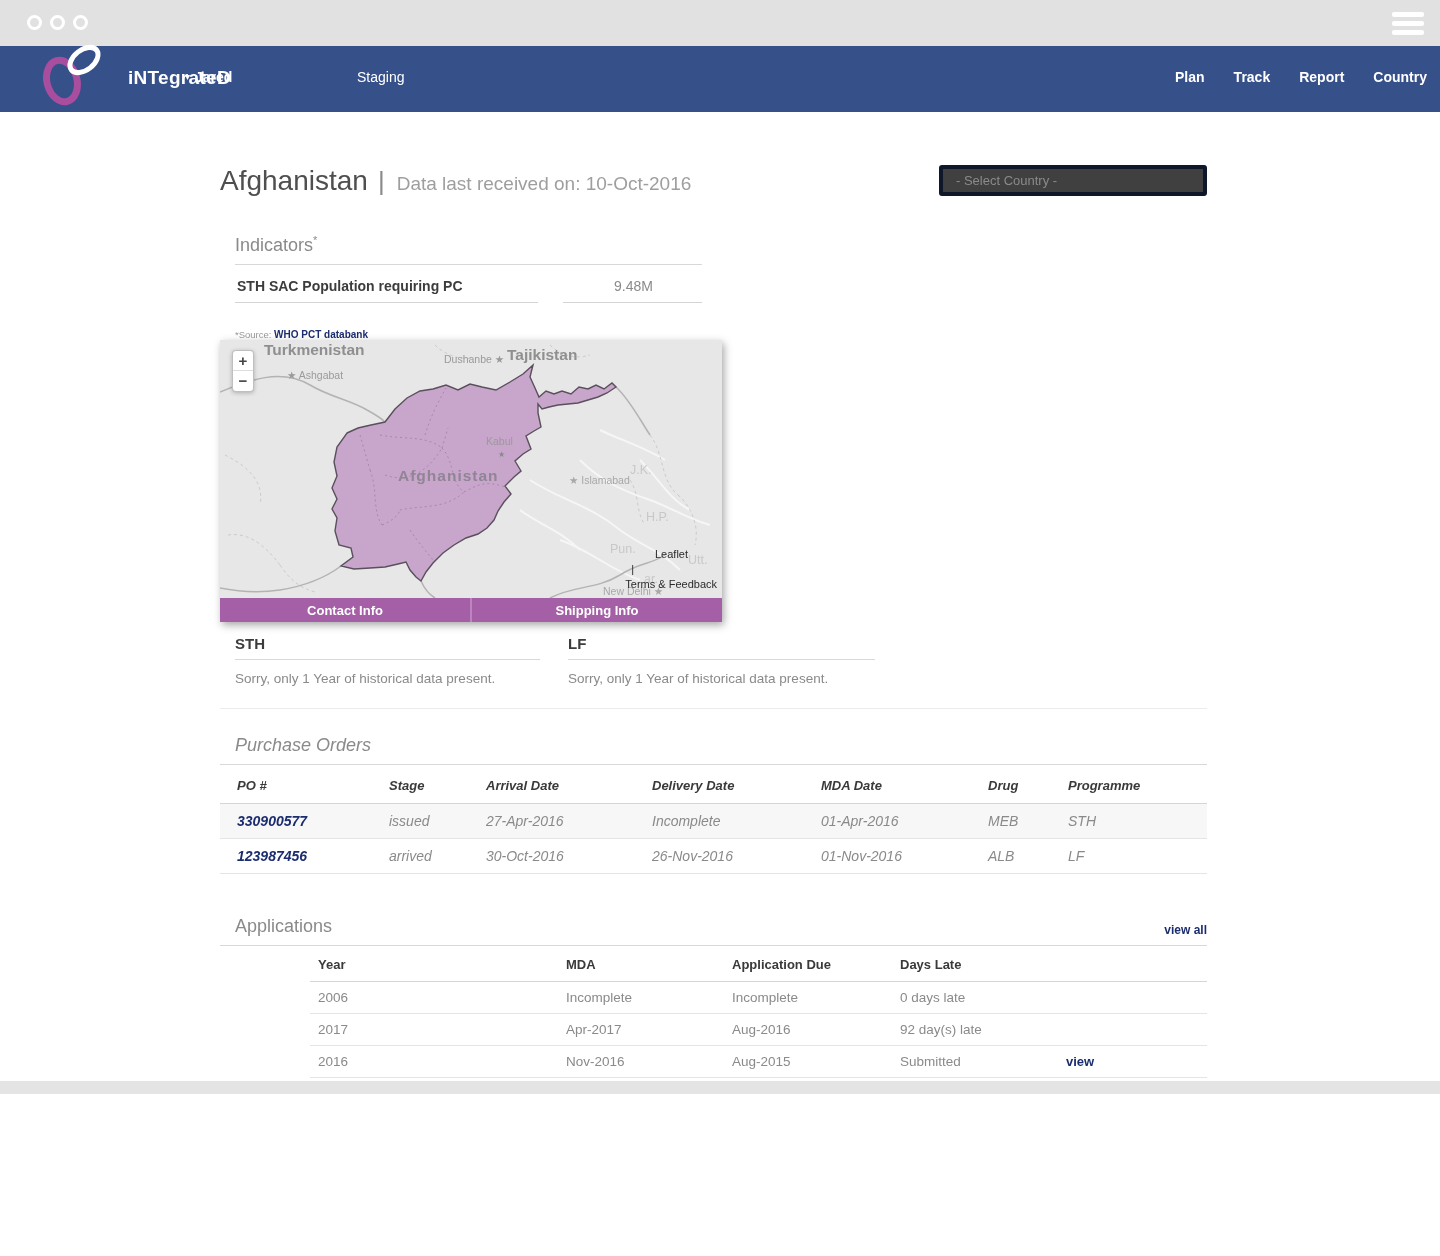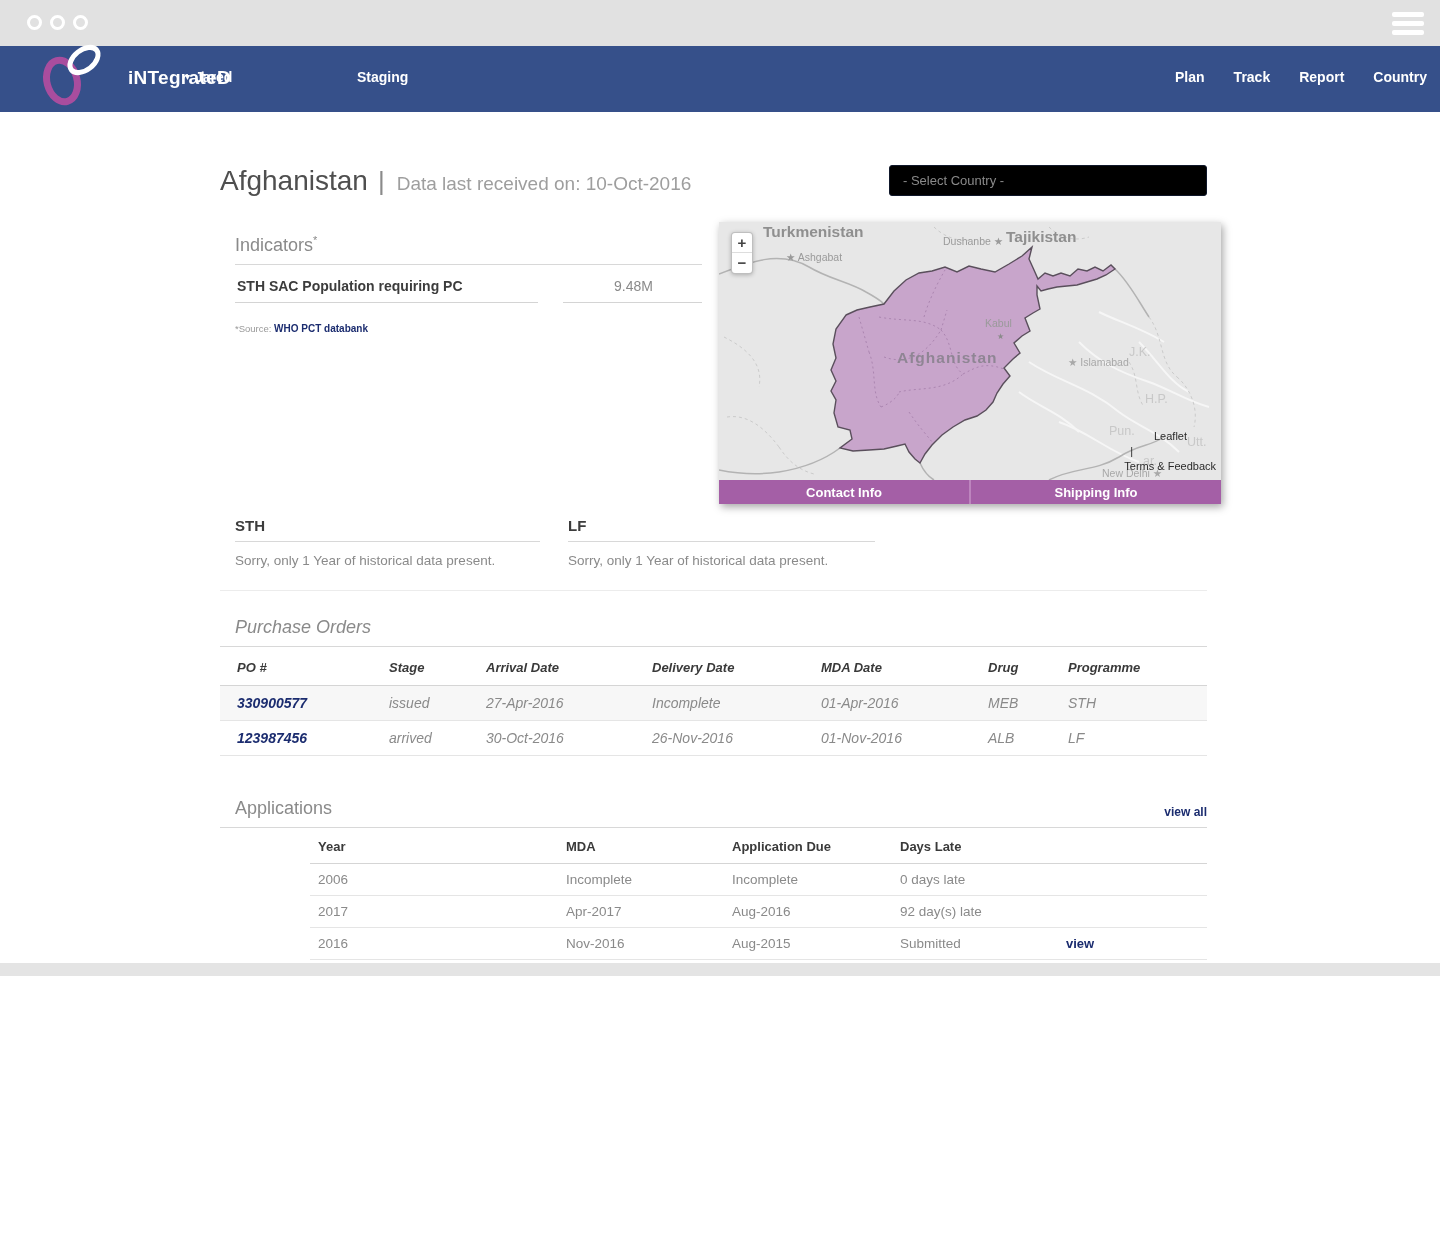--- a/index.html
+++ b/index.html
@@ -12,47 +12,47 @@
   .ring { width:15px; height:15px; border:3px solid #fff; border-radius:50%; }
   .burger { position:absolute; right:16px; top:12px; display:flex; flex-direction:column; gap:4px; cursor:pointer; }
   .burger span { width:32px; height:5px; background:#fff; border-radius:2px; }
 
   
   .navbar { height:66px; background:#36508a; color:#fff; position:relative; }
   .logo-svg { position:absolute; left:40px; top:-5px; }
   .brand { position:absolute; left:128px; top:21px; font-size:19px; font-weight:bold; letter-spacing:.3px; }
   .nav-user { position:absolute; left:185px; top:23px; font-size:14px; font-weight:bold; cursor:pointer; }
   .nav-user .caret { font-size:10px; margin-right:5px; vertical-align:2px; }
-  .nav-env { position:absolute; left:357px; top:23px; font-size:14px; font-weight:bold; }
+  .nav-env { position:absolute; left:357px; top:23px; font-size:14px; font-weight:normal; }
   .nav-links { position:absolute; right:13px; top:23px; display:flex; gap:29px; }
   .nav-links a { color:#fff; font-size:14px; font-weight:bold; text-decoration:none; cursor:pointer; }
 
   
   .content { width:987px; margin-left:220px; }
   .hdr-row { padding-top:53px; display:flex; justify-content:space-between; align-items:flex-start; }
   .title-block { display:flex; align-items:baseline; }
   .page-title { font-size:28px; color:#4f4f4f; font-weight:normal; }
   .title-sep { font-size:26px; color:#8a8a8a; margin:0 12px 0 10px; font-weight:normal; }
   .subtitle { font-size:19px; color:#9e9e9e; }
-  .country-select { width:318px; height:31px; border:1px solid #0f172a; border-radius:3px; background:#000000;
+  .country-select { width:268px; height:31px; border:4px solid #0f172a; border-radius:3px; background:#404040;
     font-size:13px; color:#8a8a8a; padding:0 0 0 13px; display:flex; align-items:center; cursor:pointer; }
 
-  .main-row { display:flex; margin-top:25px; width:1001px; }
+  .main-row { display:flex; margin-top:25px; width:1001px;flex-direction:column; }
   .left-col { width:499px; padding:12px 17px 0 15px; }
   .sec-h { font-size:18px; color:#8a8a8a; font-weight:normal; }
   .sec-h sup { font-size:11px; }
   .rule { border-top:1px solid #d8d8d8; margin-top:8px; }
   .rule-light { border-top:1px solid #ececec; }
 
   .ind-table { border-collapse:separate; border-spacing:0; margin-top:4px; width:100%; }
   .ind-table td { padding:9px 0 8px 2px; border-bottom:1px solid #d4d4d4; }
   .ind-table td.gap { border-bottom:none; width:25px; padding:0; }
   .ind-label { font-size:14px; font-weight:bold; color:#3c3c3c; width:303px; }
   .ind-value { font-size:14px; color:#8a8a8a;text-align:center; }
-  .src-note { margin-top:20px; font-size:9.5px; color:#999; }
+  .src-note { margin-top:26px; font-size:9.5px; color:#999; }
   .src-note a { color:#1b2c6f; font-weight:bold; font-size:10px; text-decoration:none; cursor:pointer; }
 
   
   .map-wrap { width:502px; height:282px; position:relative; box-shadow:2px 3px 8px rgba(0,0,0,.35); background:#e7e7e7; }
   .map-svg { position:absolute; top:0; left:0; }
   .zoom-ctl { position:absolute; top:10px; left:12px; width:22px; background:#fff; border:1px solid rgba(0,0,0,.25);
     border-radius:4px; box-shadow:0 1px 4px rgba(0,0,0,.25); overflow:hidden; z-index:3; }
   .zoom-ctl div { height:20px; line-height:20px; text-align:center; font-size:15px; font-weight:bold; color:#444; cursor:pointer; }
   .zoom-ctl div:first-child { border-bottom:1px solid #ddd; }
   .map-attrib { position:absolute; right:4px; bottom:30px; text-align:right; font-size:11px; color:#2b2b2b; line-height:15px; z-index:2; }

